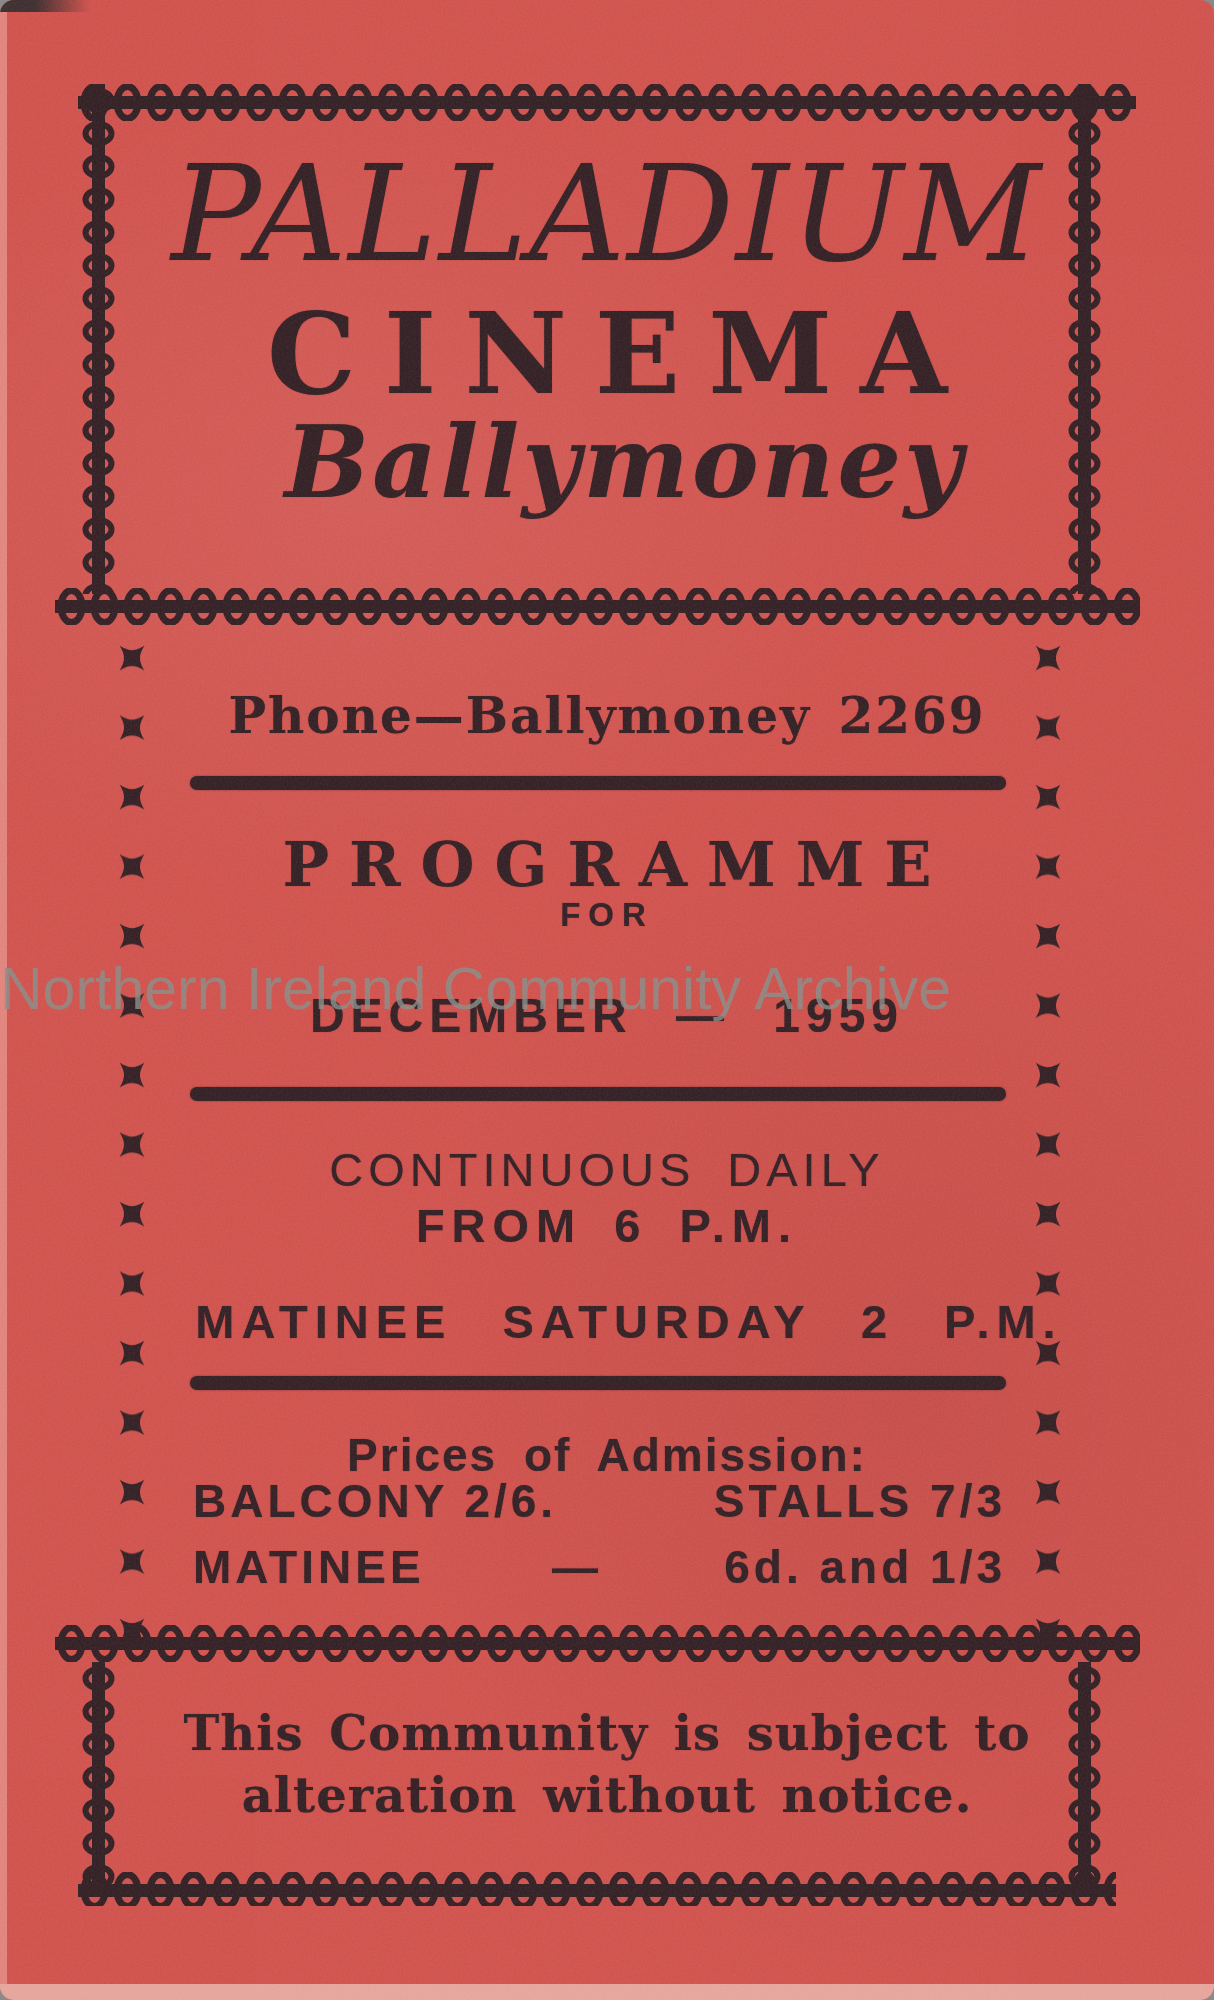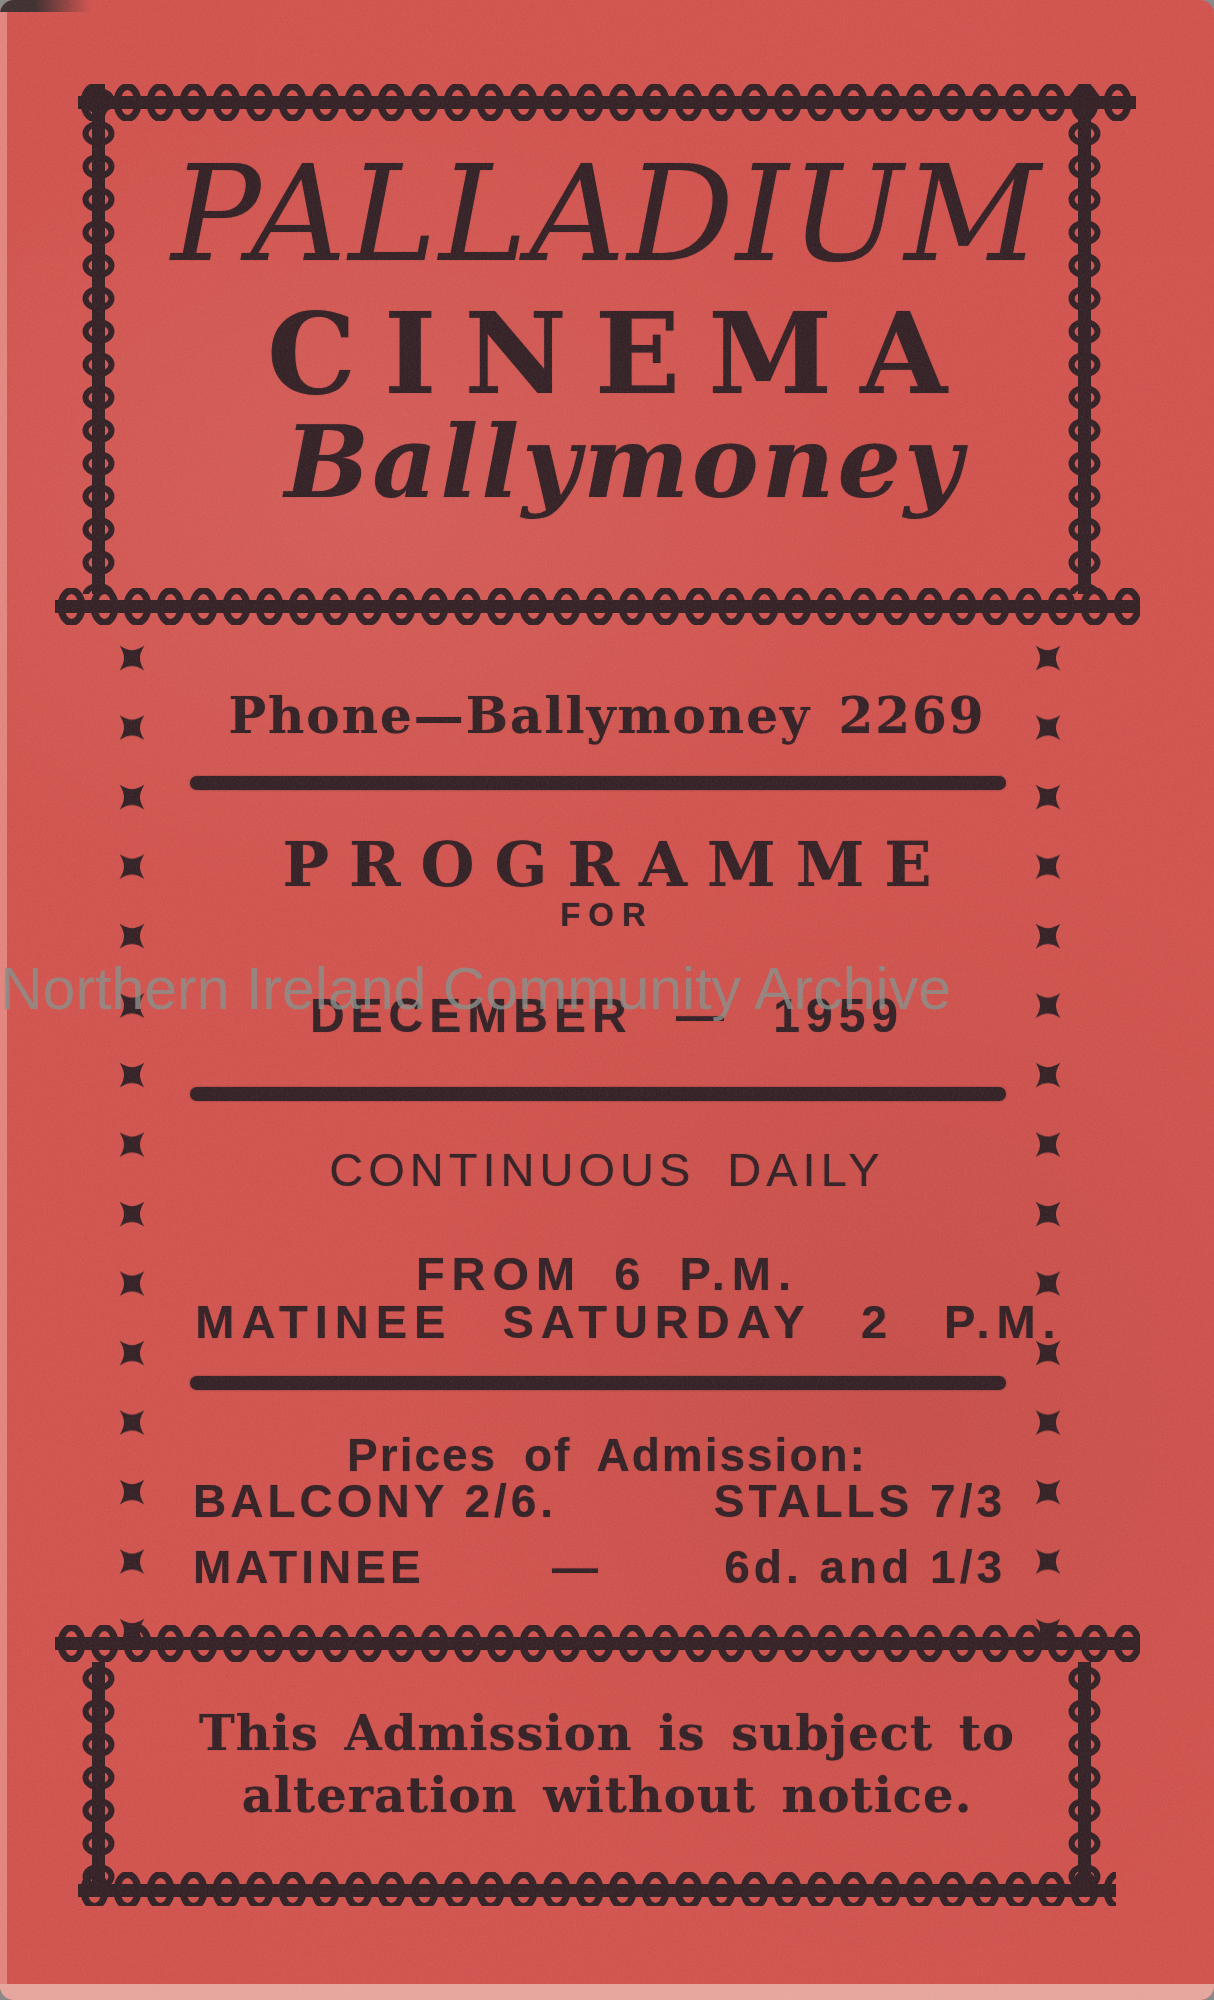--- a/index.html
+++ b/index.html
@@ -51,21 +51,21 @@
   .sans{font-family:"Liberation Sans", sans-serif;}
   .for-label{
     top:898px;font-size:33px;line-height:1;
     font-weight:700;letter-spacing:8px;
   }
   .month-line{
     top:992px;font-size:48px;line-height:1;
     font-weight:700;letter-spacing:6px;word-spacing:24px;
   }
   .cont1{top:1146px;font-size:47px;line-height:1;font-weight:400;letter-spacing:5px;word-spacing:14px;}
-  .cont2{top:1202px;font-size:47px;line-height:1;font-weight:700;letter-spacing:7px;word-spacing:12px;margin-top:48px;}
+  .cont2{top:1202px;font-size:47px;line-height:1;font-weight:700;letter-spacing:7px;word-spacing:12px;}
   .matinee-line{top:1298px;font-size:47px;line-height:1;font-weight:700;letter-spacing:7px;word-spacing:30px;margin-left:44px;}
   .prices-heading{top:1432px;font-size:46px;line-height:1;font-weight:700;letter-spacing:2px;word-spacing:12px;}
   .price-text{font-size:46px;line-height:1;font-weight:700;letter-spacing:4px;white-space:nowrap;}
   .row1{top:1478px;}
   .row2{top:1530px;margin-top:14px;}
   .p-left{left:193px;}
   .p-right{right:208px;}
   .p-mid{left:552px;}
   .notice{
     top:1702px;font-size:48px;line-height:62px;
@@ -162,21 +162,21 @@
   <div class="abs ctr ink sans prices-heading">Prices of Admission:</div>
 
   <div class="abs ink sans price-text row1 p-left">BALCONY 2/6.</div>
   <div class="abs ink sans price-text row1 p-right">STALLS 7/3</div>
 
   <div class="abs ink sans price-text row2 p-left">MATINEE</div>
   <div class="abs ink sans price-text row2 p-mid">—</div>
   <div class="abs ink sans price-text row2 p-right">6d. and 1/3</div>
 
   <div class="abs ctr ink notice">
-    <div>This Admission is subject to</div>
+    <div>This Community is subject to</div>
     <div>alteration without notice.</div>
   </div>
 
   <div class="abs edge-left"></div>
   <div class="abs edge-bottom"></div>
   <div class="abs corner-artifact"></div>
 
   <div class="abs watermark">Northern Ireland Community Archive</div>
 
   <svg class="abs" style="left:0;top:0;opacity:0.10;" width="1214" height="2000" aria-hidden="true">

